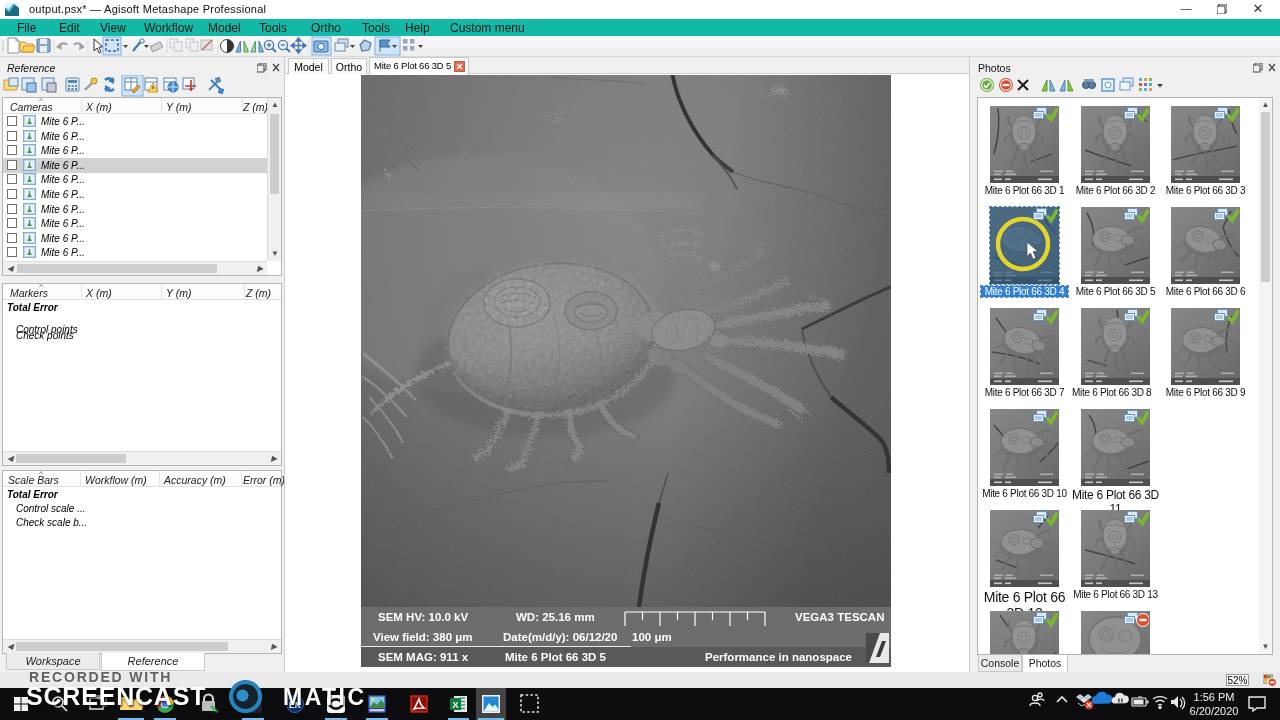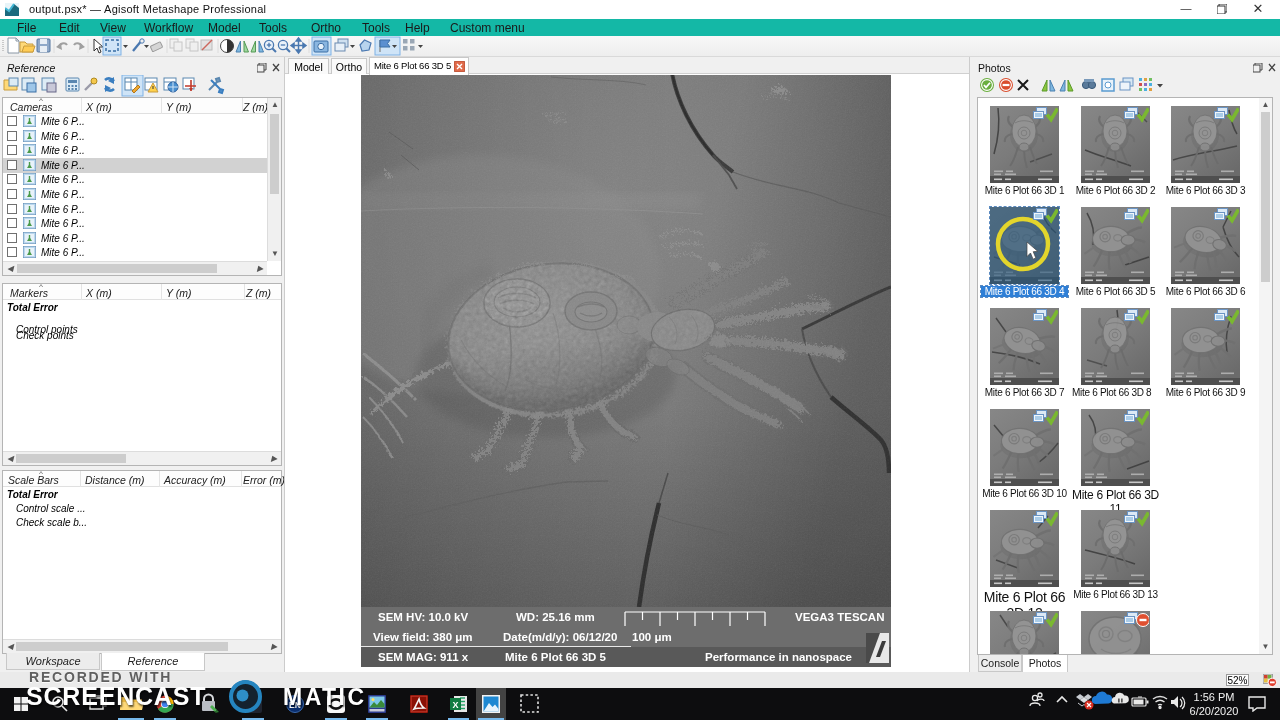--- a/index.html
+++ b/index.html
@@ -420,21 +420,21 @@
     <div class="hsb">
         <div class="sbarrow" style="left:0">◀</div>
         <div class="sbarrow" style="right:0">▶</div>
         <div class="sbthumb" style="left:13px;top:2px;height:9px;width:110px"></div>
       </div>
   </div>
 
   <div class="tbl" style="left:2px;top:413px;width:280px;height:184px;">
     <div class="thead">
       <div class="th" style="left:5px">Scale Bars</div>
-      <div class="th" style="left:82px">Distance (m)</div>
+      <div class="th" style="left:82px">Workflow (m)</div>
       <div class="th" style="left:161px">Accuracy (m)</div>
       <div class="th" style="left:240px">Error (m)</div>
       <div class="colsep" style="left:77px"></div>
         <div class="colsep" style="left:156px"></div>
         <div class="colsep" style="left:238px"></div>
       <div style="position:absolute;left:36px;top:-2px;font-size:8px;color:#555">^</div>
     </div>
     <div class="row" style="top:18px;left:4px;font-weight:bold">Total Error</div>
     <div class="row" style="top:32px;left:13px">Control scale ...</div>
     <div class="row" style="top:46px;left:13px">Check scale b...</div>

